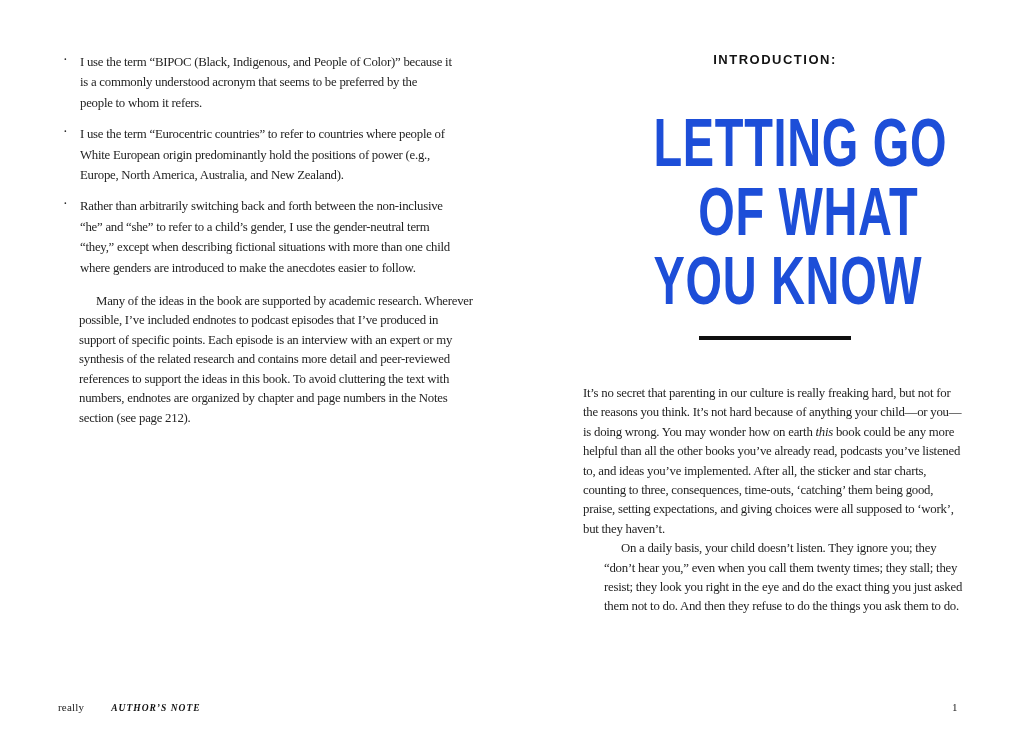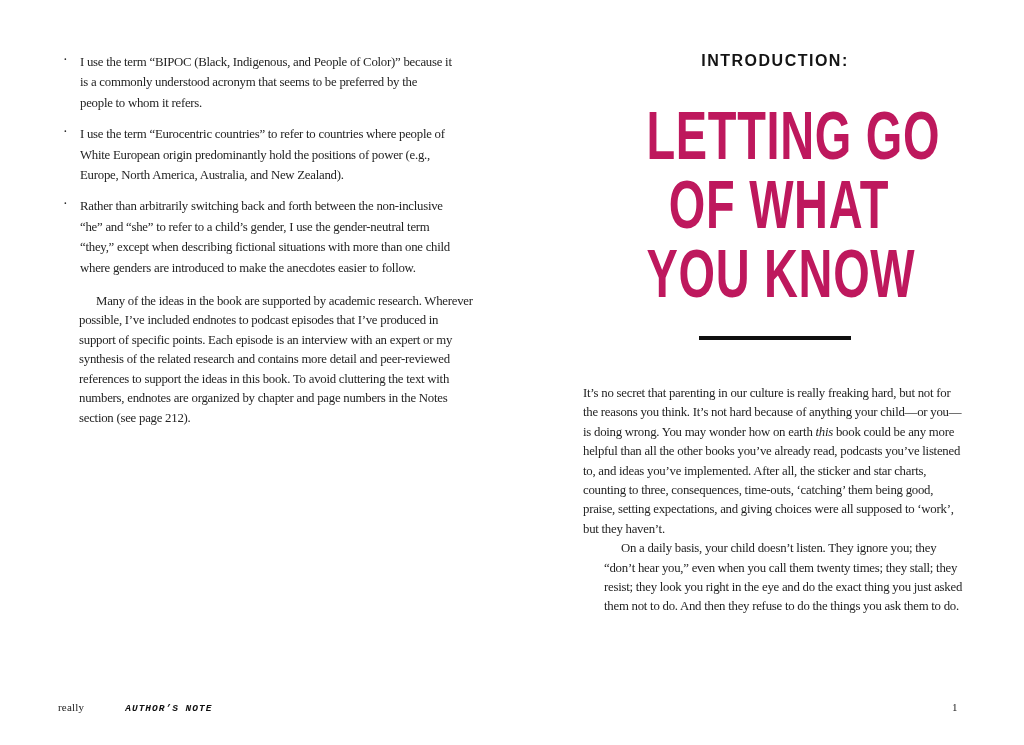--- a/index.html
+++ b/index.html
@@ -28,52 +28,52 @@
   }
   .indent { text-indent: 17px; margin-left: 21px; }
   .left-paragraph { margin-top: 14px; width: 394px; }
 
   
   .page-right { position: absolute; left: 583px; top: 0; width: 384px; height: 745px; }
   .kicker {
     position: absolute; top: 52px; left: 0; width: 100%;
     text-align: center;
     font-family: "Liberation Sans", sans-serif;
-    font-weight: bold; font-size: 16px; letter-spacing: 1.5px;
+    font-weight: bold; font-size: 13px; letter-spacing: 1.5px;
     color: #141414;
   }
   .title {
     position: absolute; top: 97px; left: 0; width: 100%;
-    margin: 4px; text-align: center;
+    margin: 11px; text-align: right;
     font-family: "Liberation Sans", sans-serif;
     font-weight: bold; font-size: 68px; line-height: 69px;
-    letter-spacing: 1px; color: #be185d;
+    letter-spacing: 1px; color: #1d4ed8;
   }
   .tline {
     display: block;
     transform: scaleX(0.69);
     transform-origin: 50% 50%;
     white-space: nowrap;
   }
   .rule {
     position: absolute; top: 336px; left: 50%;
     transform: translateX(-50%);
     width: 152px; height: 4px; background: #101010;
   }
   .right-body { position: absolute; top: 384px; left: 0; width: 384px; }
   .right-body em { }
 
   
   .footer-left { position: absolute; left: 58px; top: 697px; white-space: nowrap; }
   .folio { font-size: 11px; color: #222222; letter-spacing: 0.2px; }
   .running-head {
-    font-family: Liberation Mono, monospace;
+    font-family: Liberation Serif, serif;
     font-style: italic; font-weight: bold;
     font-size: 9.5px; letter-spacing: 1px;
-    color: #111111; margin-left: 37px;
+    color: #111111; margin-left: 23px;
   }
   .footer-right { position: absolute; left: 952px; top: 697px; }
   .footer-right .folio { font-size: 11px; color: #222222; }
 </style>
 </head>
 <body>
 
 <div class="spread">
 
   <div class="page-left">

